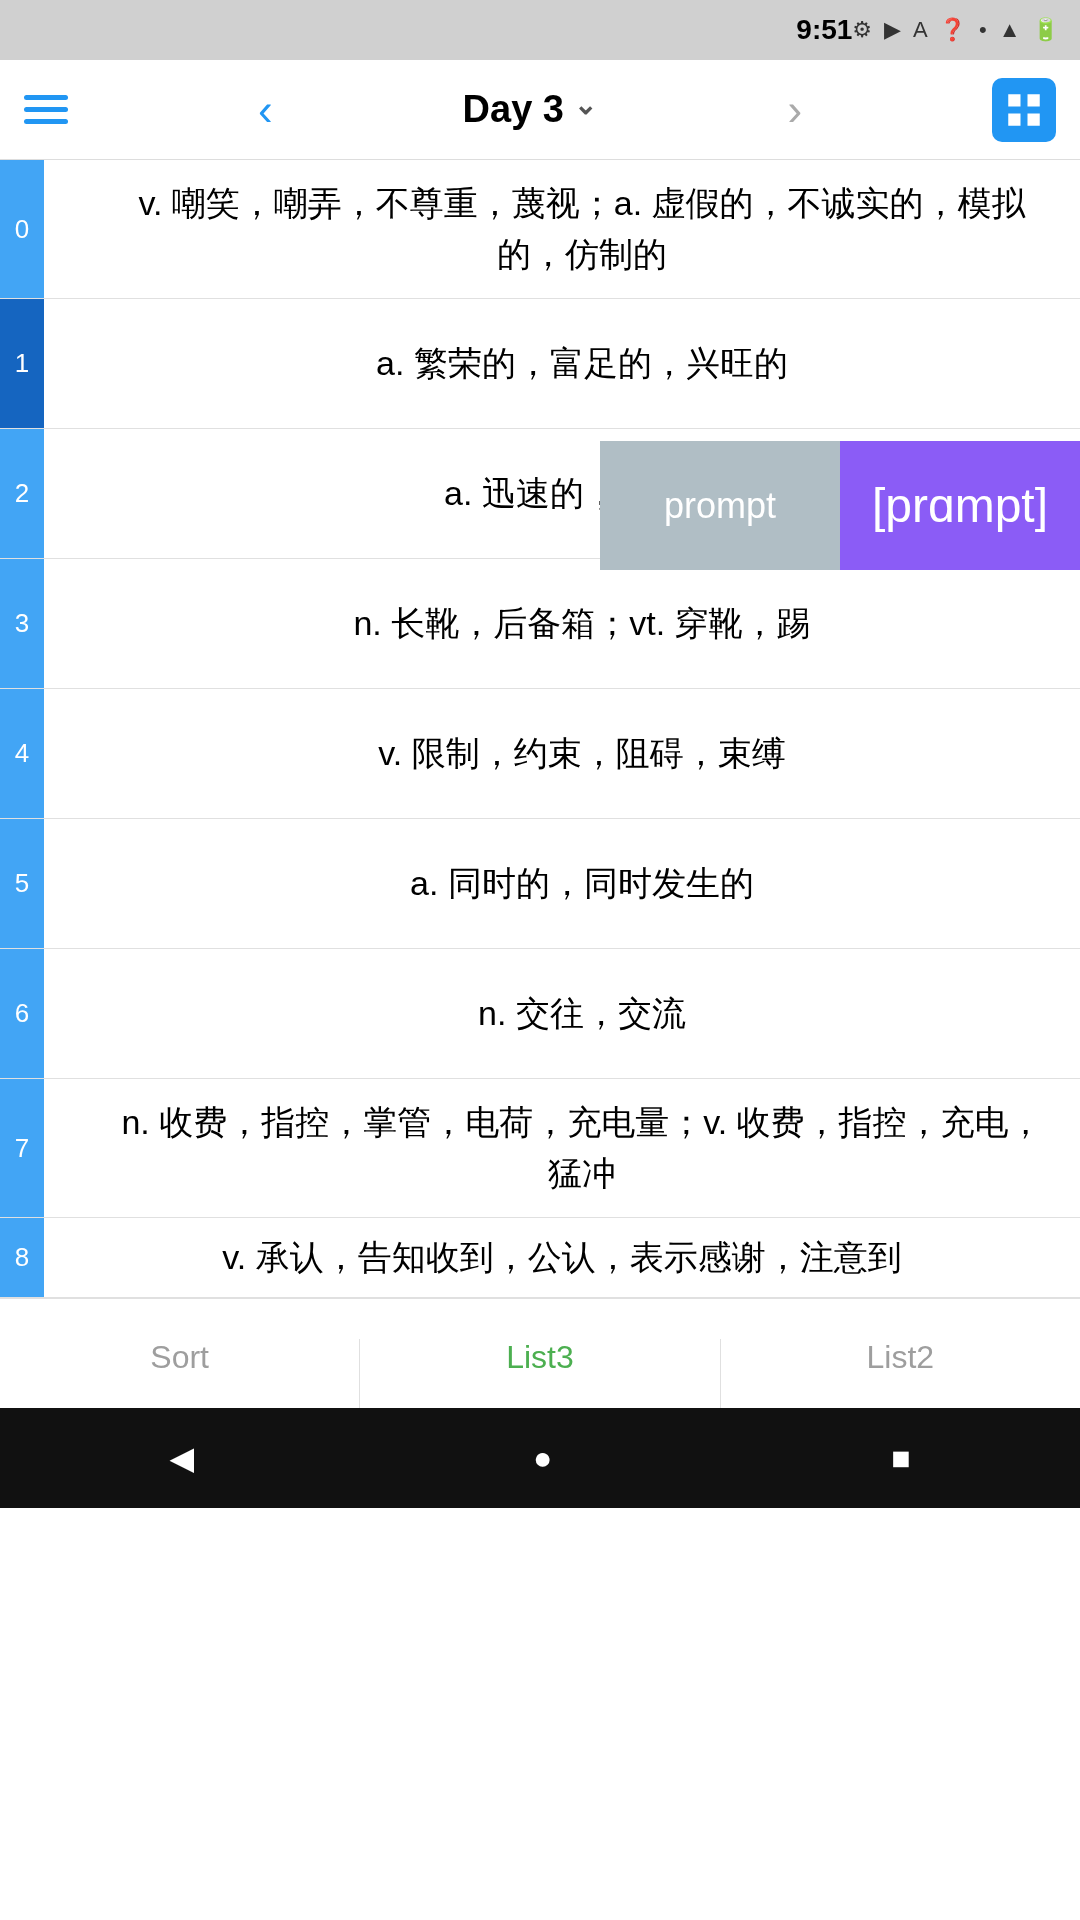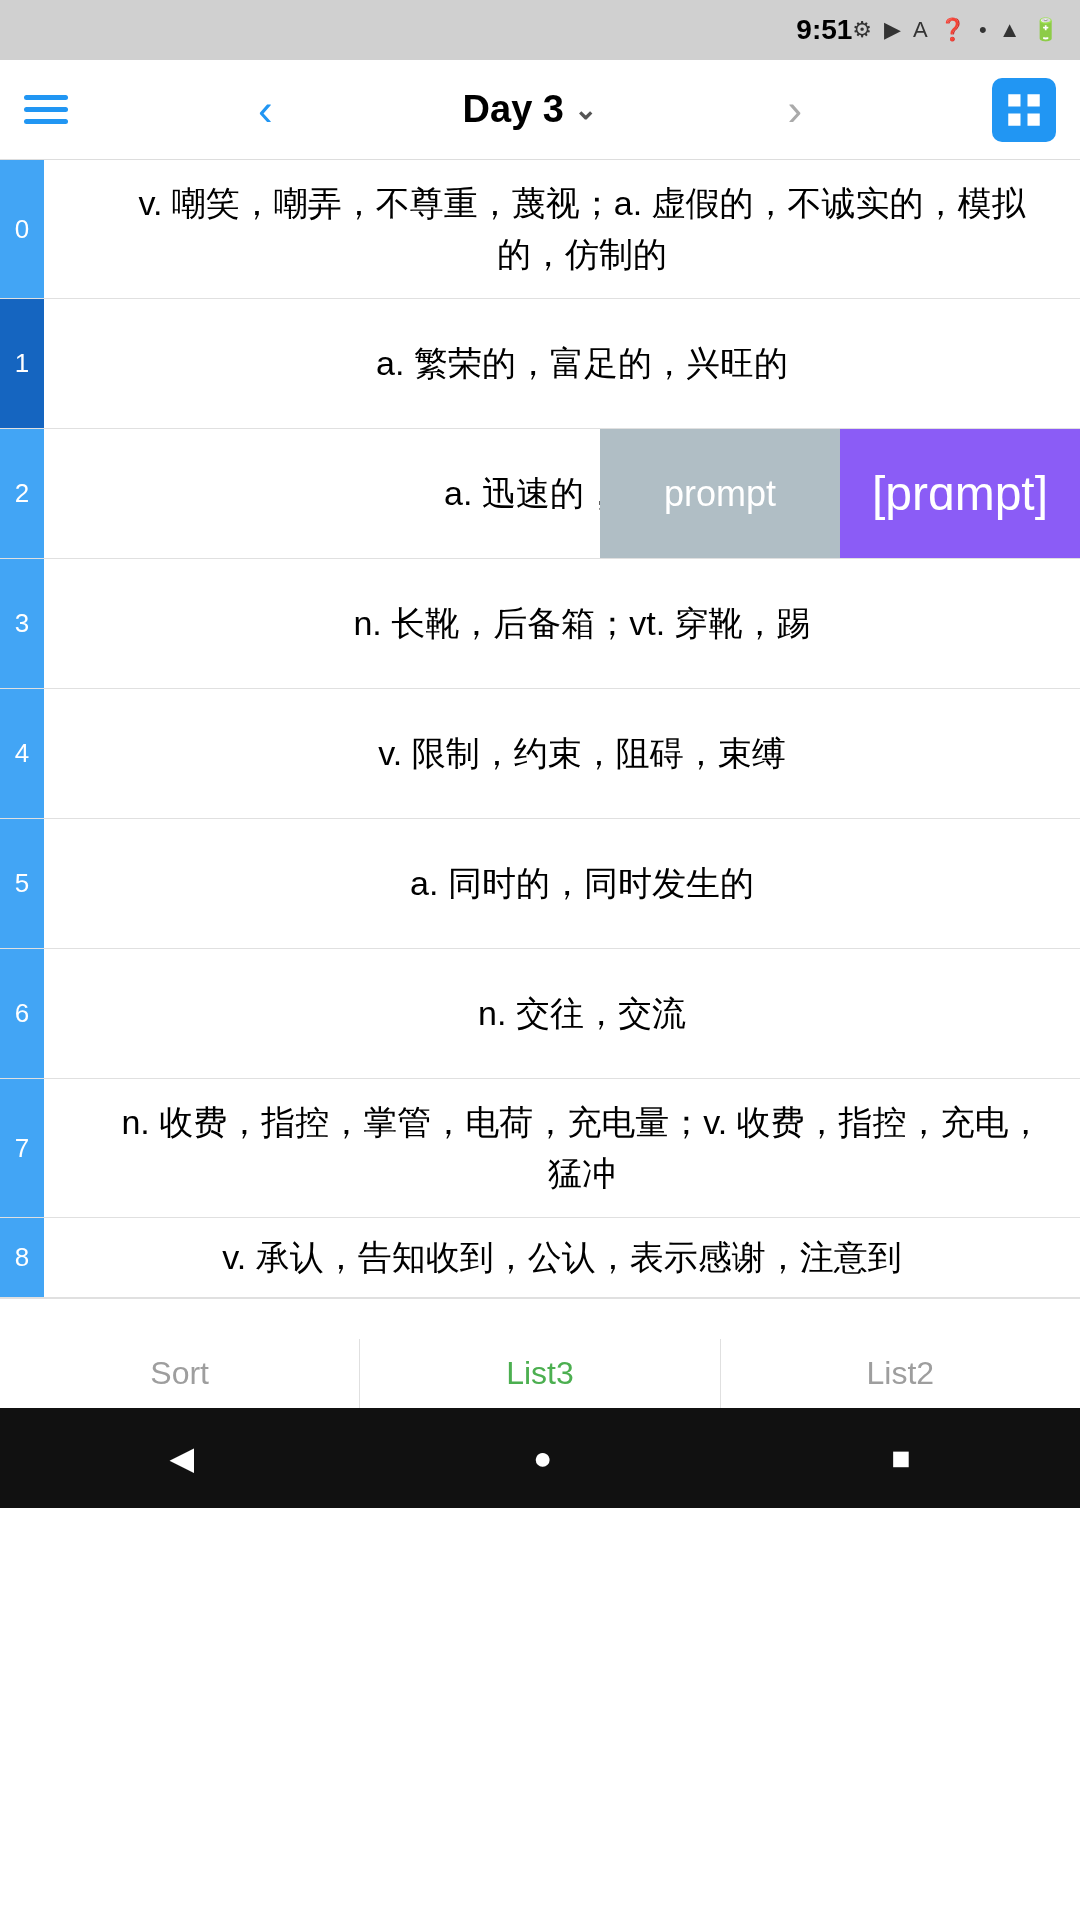--- a/index.html
+++ b/index.html
@@ -63,21 +63,20 @@
     }
     .nav-back-btn {
       color: #2196F3;
       font-size: 44px;
       cursor: pointer;
       font-weight: 300;
       line-height: 1;
     }
     .nav-title {
       display: flex;
-      align-items: center;
       gap: 10px;
       font-size: 38px;
       font-weight: bold;
       color: #000;
       cursor: pointer;
     }
     .nav-title-chevron {
       font-size: 28px;
       color: #555;
     }
@@ -150,21 +149,21 @@
     .word-row-popup {
       display: flex;
       align-items: stretch;
       border-bottom: 1px solid #e0e0e0;
       min-height: 130px;
       position: relative;
     }
     .popup-overlay {
       position: absolute;
       right: 0;
-      top: 0;
+      top: 12px;
       width: 480px;
       height: 100%;
       display: flex;
       z-index: 10;
     }
     .popup-word {
       flex: 1;
       background: #b0bec5;
       display: flex;
       align-items: center;
@@ -198,21 +197,21 @@
       width: 100%;
       height: 110px;
       background: #fff;
       border-top: 1px solid #e0e0e0;
       display: flex;
       align-items: stretch;
     }
     .tab-item {
       flex: 1;
       display: flex;
-      align-items: center;
+      align-items: flex-start;
       justify-content: center;
       font-size: 32px;
       color: #9e9e9e;
       cursor: pointer;
       border-right: 1px solid #e0e0e0;
       margin-top: 40px;
     }
     .tab-item:last-child { border-right: none; }
     .tab-item.active {
       color: #4CAF50;

